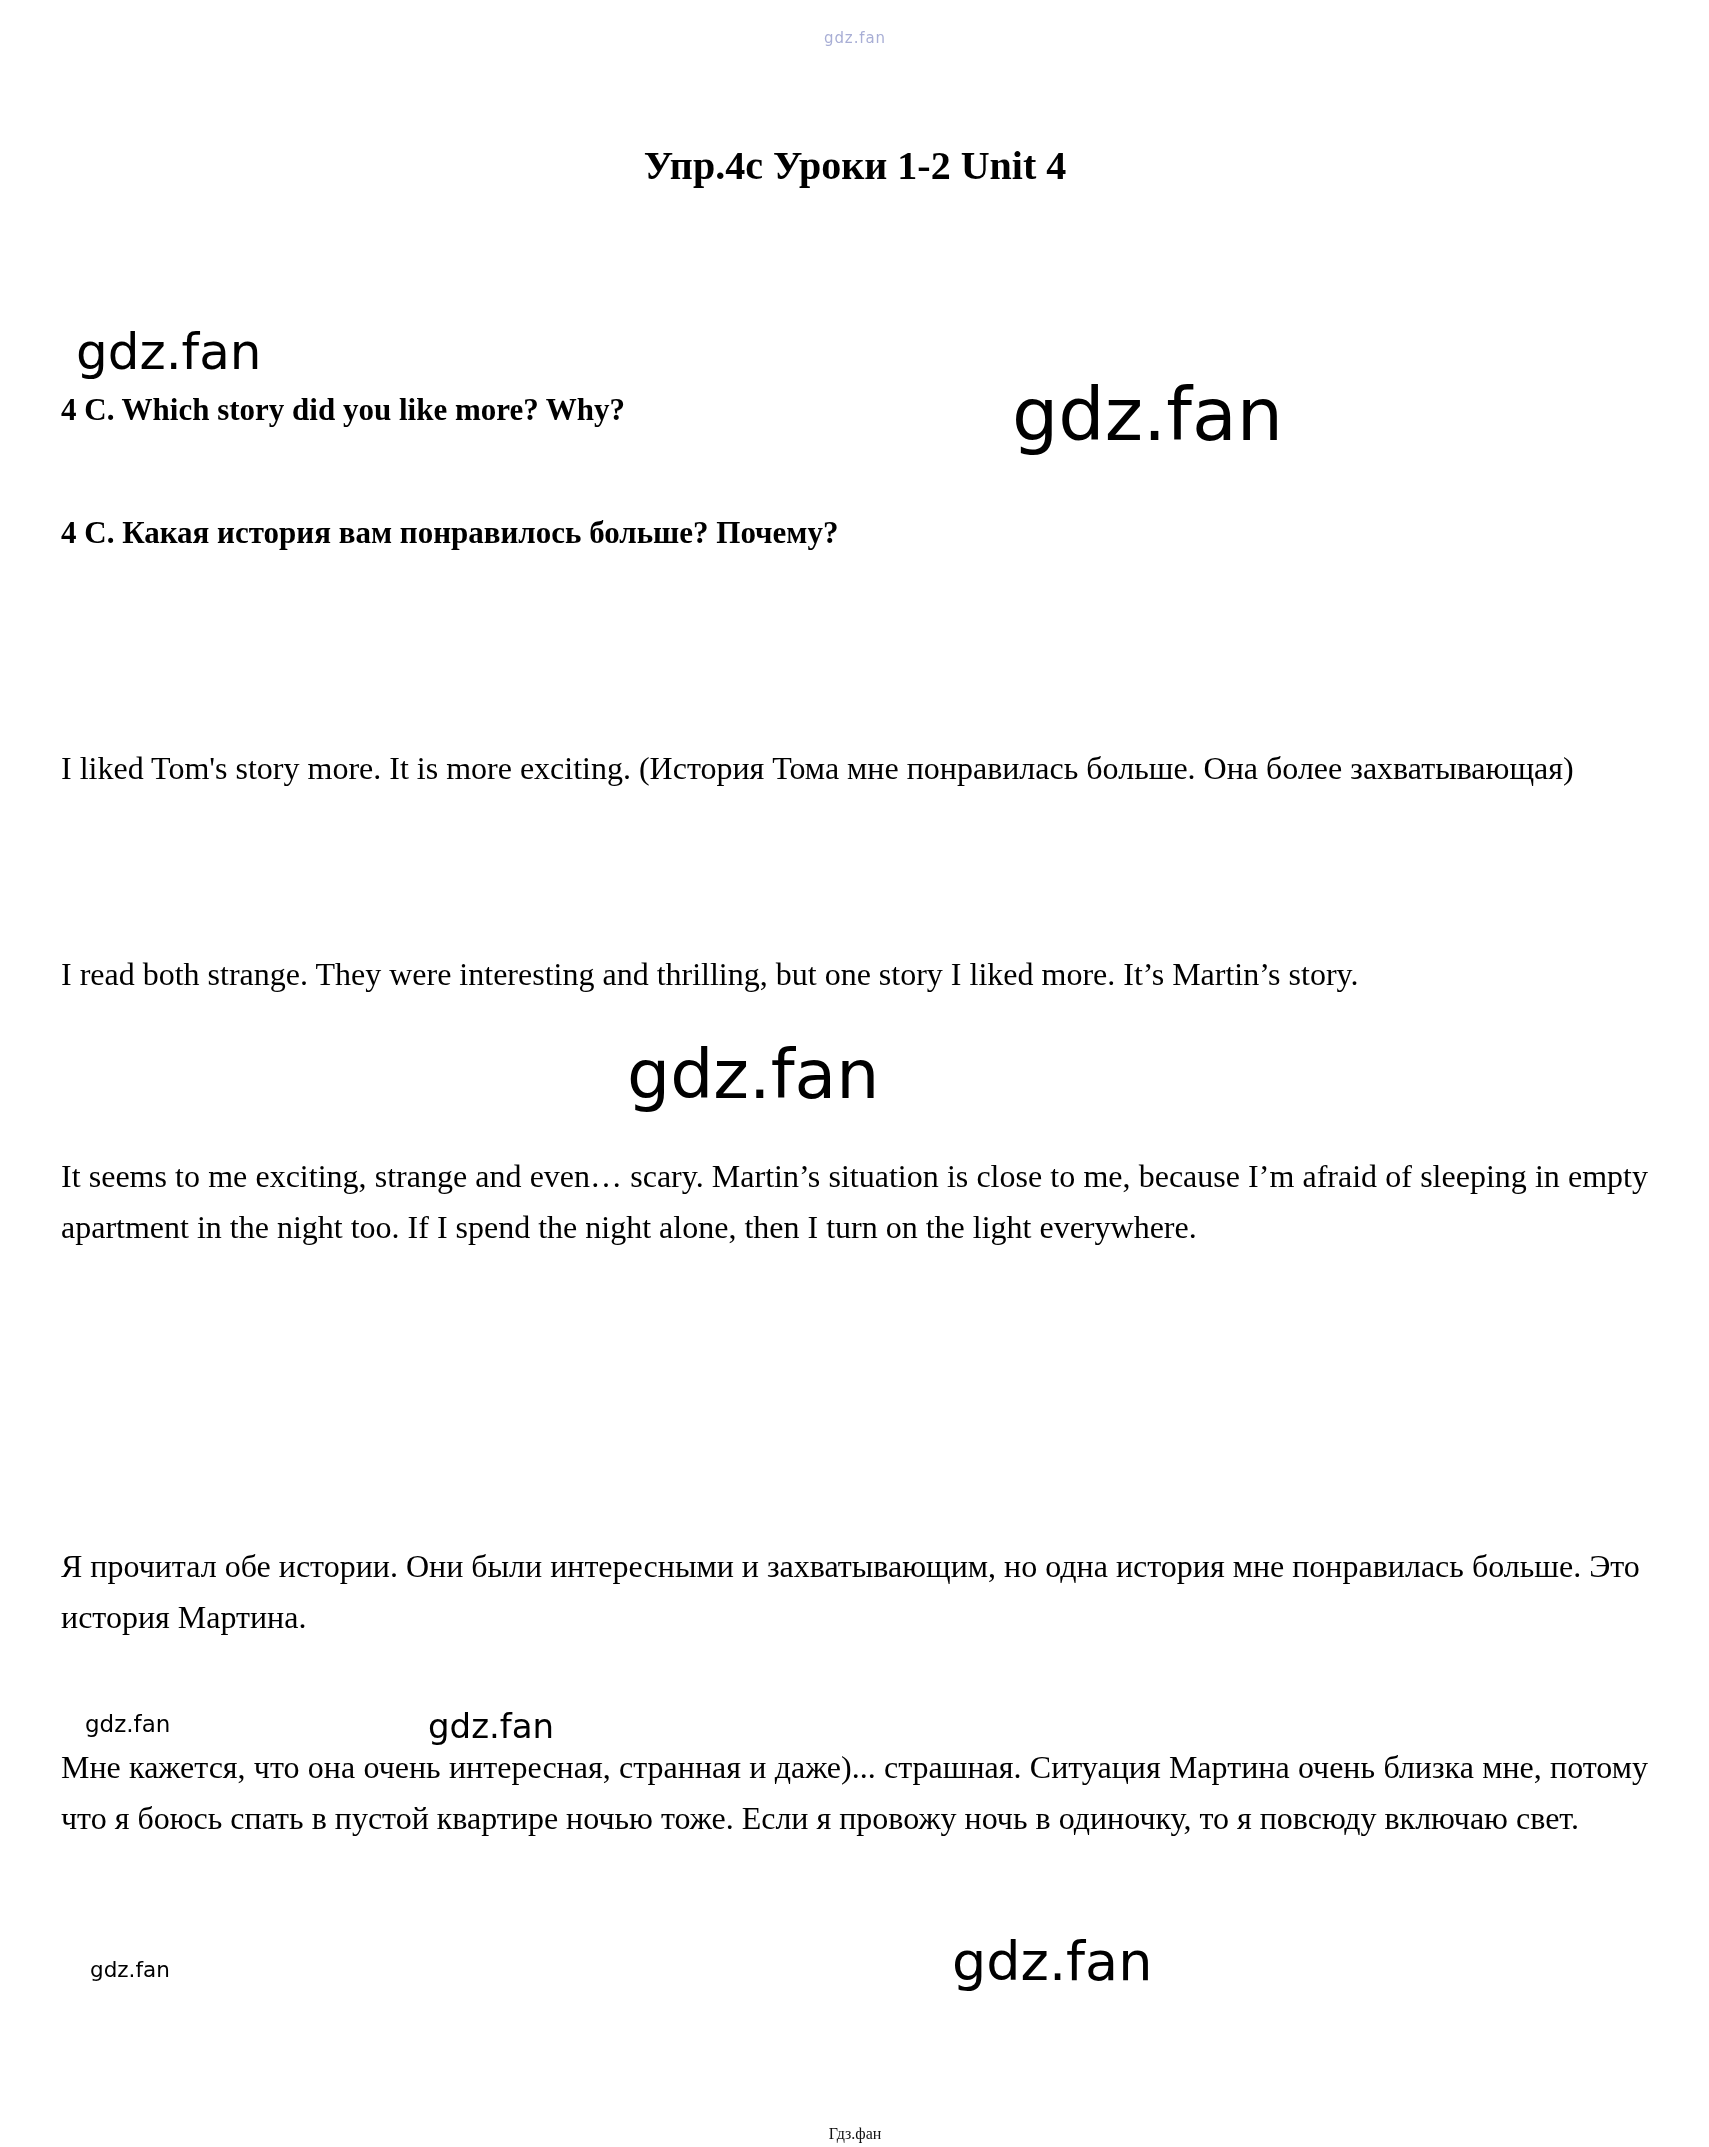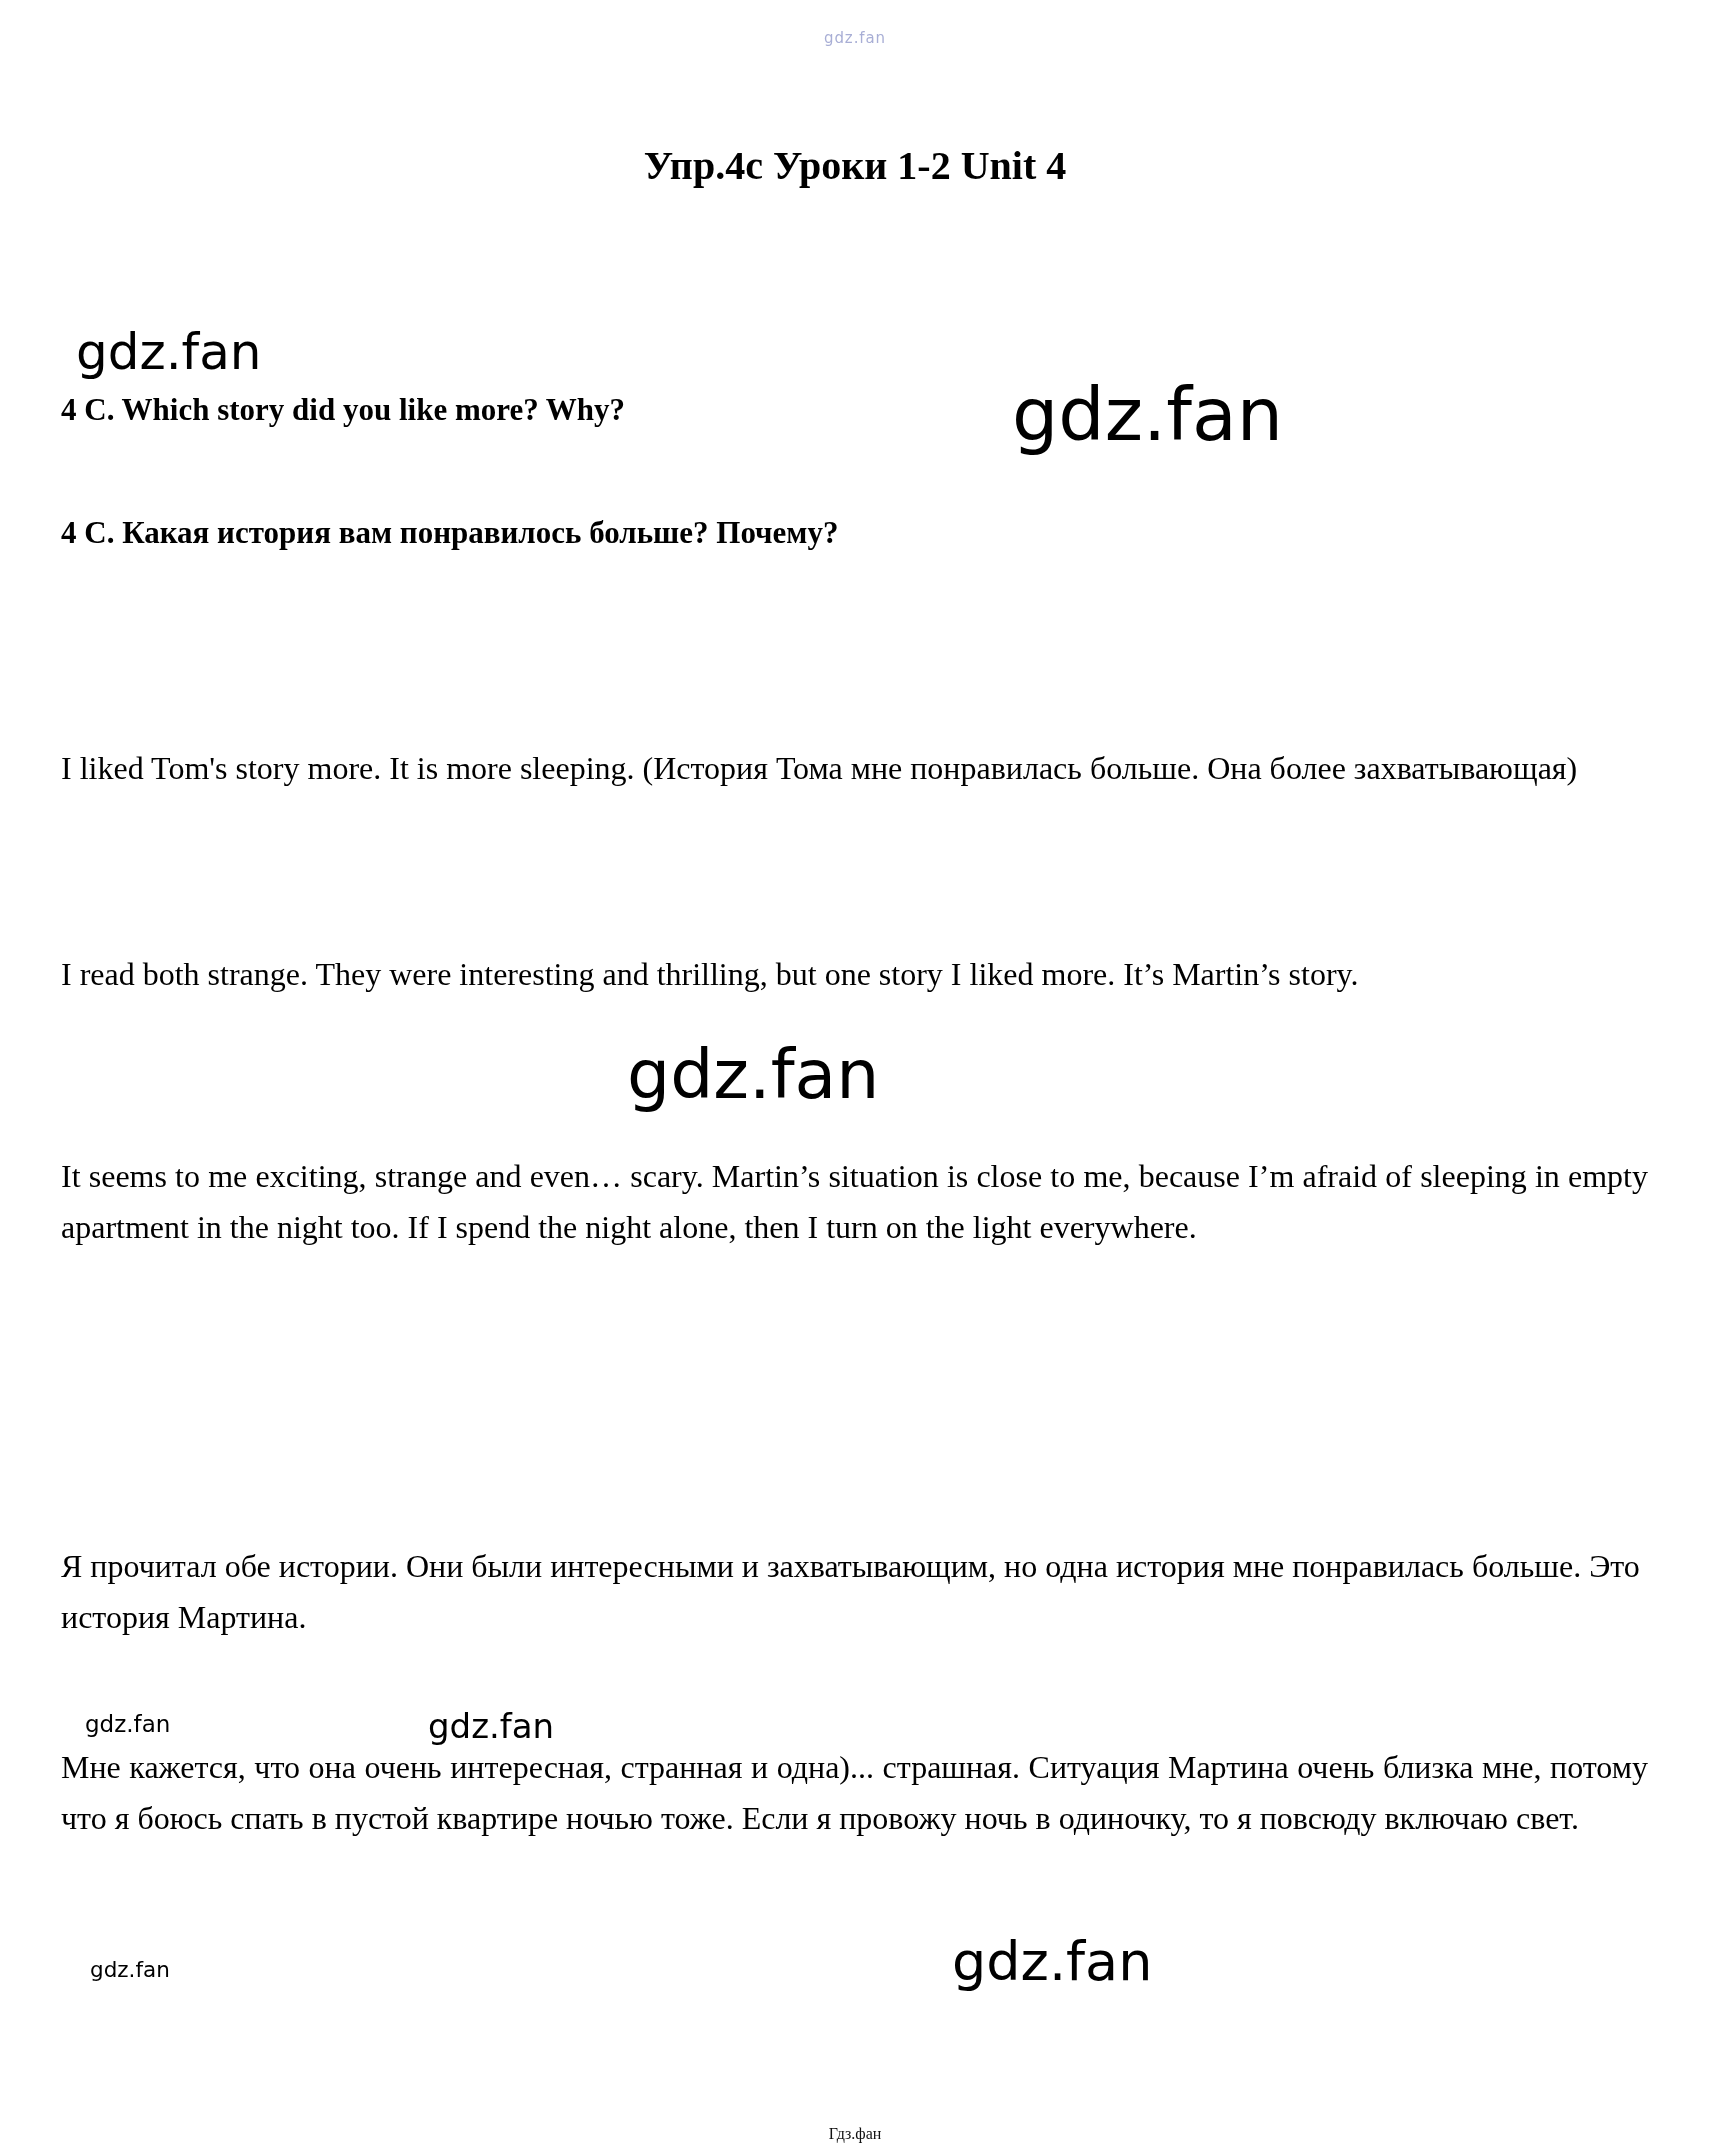--- a/index.html
+++ b/index.html
@@ -115,34 +115,34 @@
   <div class="top-watermark">gdz.fan</div>
 
   <h1 class="doc-title">Упр.4c Уроки 1-2 Unit 4</h1>
 
   <div class="wm wm-a">gdz.fan</div>
   <div class="wm wm-b">gdz.fan</div>
 
   <div class="heading-en">4 C. Which story did you like more? Why?</div>
   <div class="heading-ru">4 C. Какая история вам понравилось больше? Почему?</div>
 
-  <div class="body-block justify" id="para-en-1">I liked Tom's story more. It is more sleeping. (История Тома мне понравилась больше. Она более захватывающая)</div>
+  <div class="body-block justify" id="para-en-1">I liked Tom's story more. It is more exciting. (История Тома мне понравилась больше. Она более захватывающая)</div>
 
   <div class="body-block" id="para-en-2">I read both strange. They were interesting and thrilling, but one story I liked more. It’s Martin’s story.</div>
 
   <div class="wm wm-c">gdz.fan</div>
 
   <div class="body-block justify" id="para-en-3">It seems to me exciting, strange and even… scary. Martin’s situation is close to me, because I’m afraid of sleeping in empty apartment in the night too. If I spend the night alone, then I turn on the light everywhere.</div>
 
   <div class="body-block" id="para-ru-1">Я прочитал обе истории. Они были интересными и захватывающим, но одна история мне понравилась больше. Это история Мартина.</div>
 
   <div class="wm wm-d">gdz.fan</div>
   <div class="wm wm-e">gdz.fan</div>
 
-  <div class="body-block justify" id="para-ru-2">Мне кажется, что она очень интересная, странная и одна)... страшная. Ситуация Мартина очень близка мне, потому что я боюсь спать в пустой квартире ночью тоже. Если я провожу ночь в одиночку, то я повсюду включаю свет.</div>
+  <div class="body-block justify" id="para-ru-2">Мне кажется, что она очень интересная, странная и даже)... страшная. Ситуация Мартина очень близка мне, потому что я боюсь спать в пустой квартире ночью тоже. Если я провожу ночь в одиночку, то я повсюду включаю свет.</div>
 
   <div class="wm wm-f">gdz.fan</div>
   <div class="wm wm-g">gdz.fan</div>
 
   <div class="footer">Гдз.фан</div>
 
 </div>
 
 
 </body></html>

